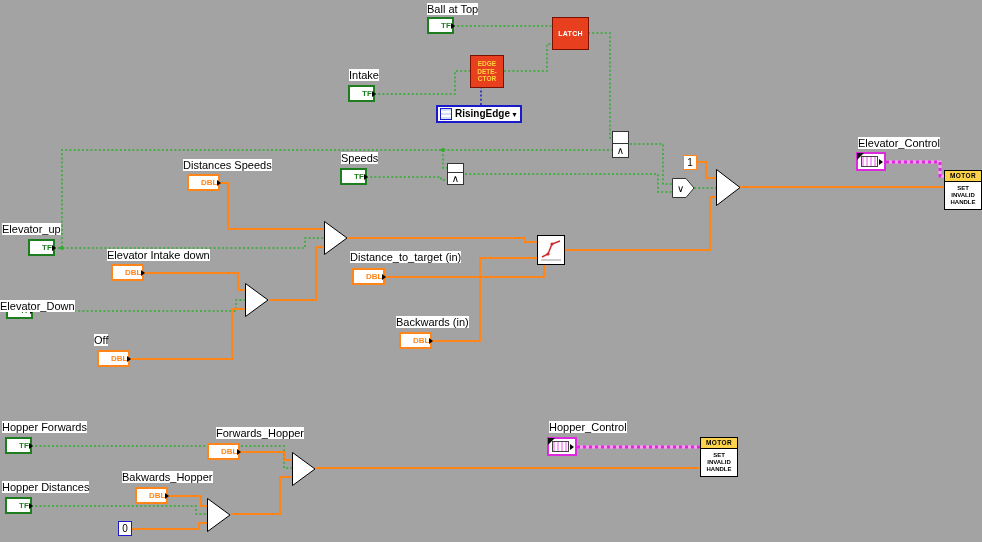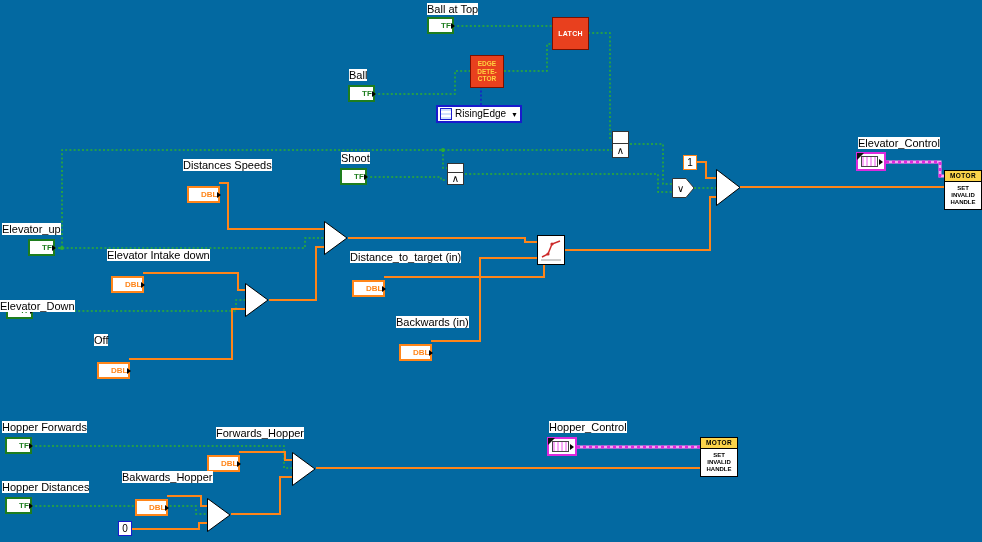--- a/index.html
+++ b/index.html
@@ -1,29 +1,29 @@
 <!DOCTYPE html>
 <html><head>
 <meta charset="utf-8">
 <style>
   html,body{margin:0;padding:0;background:#fff;}
-  .canvas{position:relative;width:982px;height:542px;background:#0369a1;overflow:hidden;
+  .canvas{position:relative;width:982px;height:542px;background:#a3a3a3;overflow:hidden;
           font-family:"Liberation Sans",sans-serif;}
   .wires{position:absolute;left:0;top:0;z-index:1;}
   .lbl{position:absolute;z-index:3;font-size:11px;line-height:12px;color:#000;white-space:nowrap;background:#fff;}
   .node{position:absolute;z-index:2;}
   .node svg{display:block;}
   
   .term{position:absolute;z-index:2;background:#fff;box-sizing:border-box;display:flex;align-items:center;}
   .term .t{flex:1;text-align:center;font-size:8px;font-weight:bold;line-height:1;padding-left:12px;}
   .term .arr{width:0;height:0;border-top:3px solid transparent;border-bottom:3px solid transparent;
              border-left:4px solid #000;margin-right:1px;flex:0 0 auto;}
   .tf{width:27px;height:17px;border:2px solid #1e7d1e;}
   .tf .t{color:#1e7d1e;}
-  .dbl{width:33px;height:17px;border:2px solid #ff8519;margin-top:12px;}
+  .dbl{width:33px;height:17px;border:2px solid #ff8519;}
   .dbl .t{color:#ff8519;}
   
   .refterm{position:absolute;z-index:2;width:30px;height:19px;border:2px solid #dd29dd;background:#fff;
            box-sizing:border-box;display:flex;align-items:center;justify-content:flex-end;padding:0 1px;}
   .refterm::before{content:"";position:absolute;left:-1px;top:-1px;width:0;height:0;
            border-top:7px solid #111;border-right:7px solid transparent;}
   .reficon{width:15px;height:9px;border:1px solid #444;margin-right:1px;
            background:repeating-linear-gradient(90deg,#f7a9f7 0 2px,#fff 2px 4px);}
   .refterm .arr{width:0;height:0;border-top:3px solid transparent;border-bottom:3px solid transparent;
            border-left:4px solid #000;}
@@ -34,21 +34,21 @@
   
   .rednode{position:absolute;z-index:2;background:#e8401e;border:1px solid #7a1000;box-sizing:border-box;
            display:flex;flex-direction:column;align-items:center;justify-content:center;text-align:center;}
   .latchbox{width:37px;height:33px;color:#fff;font-size:7px;font-weight:bold;letter-spacing:.3px;}
   .edgebox{width:34px;height:33px;color:#ffd23f;font-size:6.5px;font-weight:bold;line-height:7.5px;}
   
   .enumbox{position:absolute;z-index:2;width:86px;height:18px;border:2px solid #1a1acd;background:#fff;
            box-sizing:border-box;display:flex;align-items:center;font-size:10px;color:#000;}
   .eicon{width:10px;height:10px;border:1px solid #1a1acd;margin:0 3px 0 2px;flex:0 0 auto;
          background:repeating-linear-gradient(0deg,#cfe0ff 0 2px,#fff 2px 4px);}
-  .etext{flex:1;line-height:1;}
+  .etext{flex:1;line-height:1;font-weight:bold;}
   .caret{font-size:7px;margin-right:2px;flex:0 0 auto;}
   
   .andnode{position:absolute;z-index:2;width:17px;background:#fff;border:1px solid #333;box-sizing:border-box;
            text-align:center;}
   .andnode .cellA{border-bottom:1px solid #333;}
   .andnode .cellB{font-family:"DejaVu Sans",sans-serif;font-size:10px;color:#000;}
   
   .motor{position:absolute;z-index:2;width:38px;border:1px solid #000;background:#fff;box-sizing:border-box;
          text-align:center;}
   .motor .banner{background:#fcd34a;border-bottom:1px solid #000;font-size:6.5px;font-weight:bold;
@@ -103,22 +103,22 @@
       <polyline points="577,447 700,447" stroke="#ff9df5" stroke-width="3"></polyline>
       <polyline points="577,447 700,447" stroke="#dd29dd" stroke-width="3" stroke-dasharray="3 3"></polyline>
     </g>
     <g fill="#2fae2f">
       <circle cx="62" cy="248" r="2"></circle>
       <circle cx="443" cy="150" r="2"></circle>
     </g>
   </svg>
 
   <div class="lbl" style="left:427px;top:3px">Ball at Top</div>
-  <div class="lbl" style="left:349px;top:69px">Ball</div>
-  <div class="lbl" style="left:341px;top:152px">Shoot</div>
+  <div class="lbl" style="left:349px;top:69px">Intake</div>
+  <div class="lbl" style="left:341px;top:152px">Speeds</div>
   <div class="lbl" style="left:183px;top:159px">Distances Speeds</div>
   <div class="lbl" style="left:2px;top:223px">Elevator_up</div>
   <div class="lbl" style="left:107px;top:249px">Elevator Intake down</div>
   <div class="lbl" style="left:0px;top:300px">Elevator_Down</div>
   <div class="lbl" style="left:94px;top:334px">Off</div>
   <div class="lbl" style="left:350px;top:251px">Distance_to_target (in)</div>
   <div class="lbl" style="left:396px;top:316px">Backwards (in)</div>
   <div class="lbl" style="left:858px;top:137px">Elevator_Control</div>
   <div class="lbl" style="left:2px;top:421px">Hopper Forwards</div>
   <div class="lbl" style="left:216px;top:427px">Forwards_Hopper</div>

